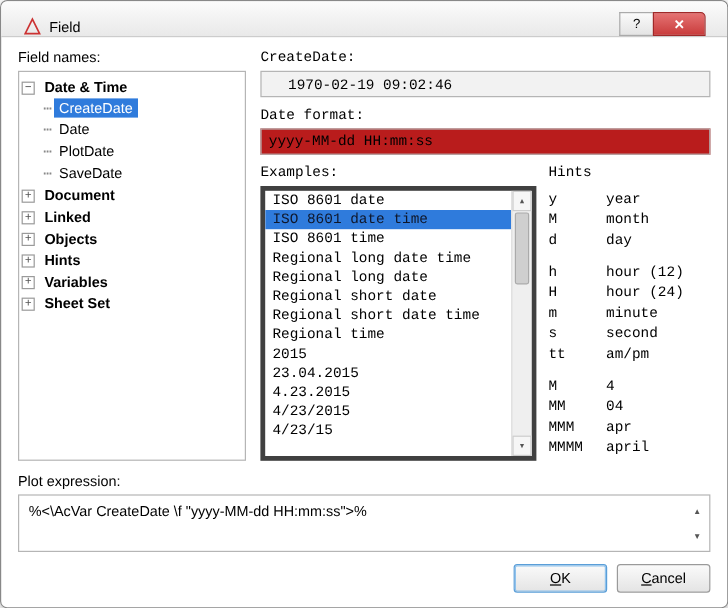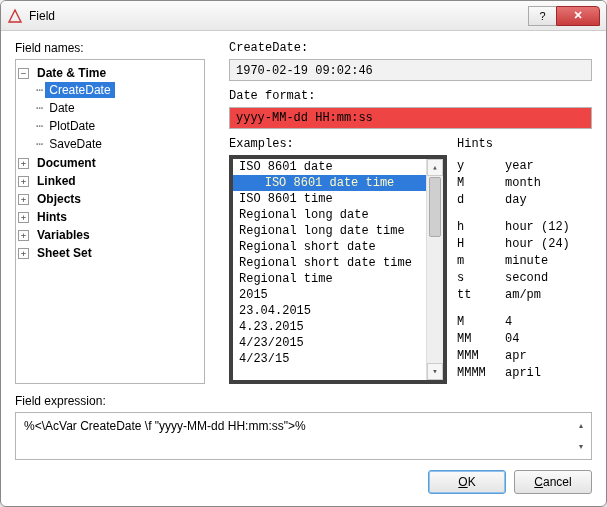--- a/index.html
+++ b/index.html
@@ -1,47 +1,47 @@
 <!DOCTYPE html>
 <html><head>
 <meta charset="utf-8">
 <style>
 * { box-sizing: border-box; margin: 0; padding: 0; }
 body { font-family: "Segoe UI", Tahoma, sans-serif; font-size: 12px; background: #fff; color: #000; }
 .window { width: 607px; height: 507px; border: 1px solid #888; border-radius: 6px; overflow: hidden; display: flex; flex-direction: column; box-shadow: 0 2px 8px rgba(0,0,0,0.3); }
-.titlebar { height: 30px; background: linear-gradient(to bottom,#fbfbfb,#e9e9e9); border-bottom: 1px solid #ccc; display: flex; align-items: center; padding: 0 6px; }
+.titlebar { height: 30px; background: linear-gradient(to bottom,#fbfbfb,#e9e9e9); border-bottom: 1px solid #ccc; display: flex; align-items: flex-end; padding: 0 18px; }
 .titlebar .icon { width: 16px; height: 16px; margin-right: 6px; display: flex; align-items: center; justify-content: center; }
 .titlebar .title { flex: 1; font-size: 12px; }
 .titlebar .winbtn { height: 20px; border: 1px solid #aaa; display: flex; align-items: center; justify-content: center; font-size: 11px; cursor: default; }
 .titlebar .help { width: 28px; background: linear-gradient(to bottom,#fafafa,#e4e4e4); border-right: none; border-radius: 0; }
 .titlebar .close { width: 44px; background: linear-gradient(to bottom,#e57373,#c93c3c); color: #fff; border-color: #a02828; border-radius: 0 4px 0 0; font-weight: bold; font-family: Arial; }
 .body { flex: 1; padding: 10px 14px 12px 14px; display: flex; flex-direction: column; }
-.main { flex: 1; display: flex; gap: 24px; }
+.main { flex: 1; display: flex; gap: 12px; }
 .left { width: 190px; display: flex; flex-direction: column; }
 .label { font-size: 12px; margin-bottom: 4px; }
 .tree { flex: 1; border: 1px solid #b5b5b5; background: #fff; padding: 4px 2px; overflow: auto; }
 .tree ul { list-style: none; padding-left: 0; }
 .tree li { padding: 1px 0; white-space: nowrap; }
 .tree .row { display: flex; align-items: center; }
 .tree .toggle { width: 11px; height: 11px; border: 1px solid #9a9a9a; display: inline-flex; align-items: center; justify-content: center; font-size: 9px; line-height: 9px; margin-right: 4px; font-family: monospace; color: #555; background: #fff; }
 .tree .dotline { color: #888; margin-right: 3px; font-family: monospace; letter-spacing: -1px; }
 .tree .nodetext { padding: 1px 4px; }
 .tree .nodetext.bold { font-weight: bold; }
 .tree .nodetext.selected { background: #2f7bdc; color: #fff; }
 .tree .children { padding-left: 18px; }
 .right { flex: 1; display: flex; flex-direction: column; font-family: Liberation Mono, monospace; }
 .field-row { display: flex; flex-direction: column; margin-bottom: 8px; }
-.sunken { border: 1px solid #b5b5b5; background: #f2f2f2; padding: 3px 6px; height: 22px; line-height: 16px; }
-.input { border: 1px solid #b5b5b5; background: #ef4444; padding: 3px 6px; height: 22px; line-height: 16px; outline: none; font-family: inherit; font-size: 12px; }
+.sunken { border: 1px solid #b5b5b5; background: #f2f2f2; padding: 3px 22px; height: 22px; line-height: 16px; }
+.input { border: 1px solid #b5b5b5; background: #b91c1c; padding: 3px 6px; height: 22px; line-height: 16px; outline: none; font-family: inherit; font-size: 12px; }
 .lower { flex: 1; display: flex; gap: 10px; }
 .examples-col { flex: 1; display: flex; flex-direction: column; }
 .listbox { flex: 1; border: 4px solid #404040; background: #fff; overflow: hidden; position: relative; }
 .list-inner { position: absolute; left: 0; top: 0; right: 17px; bottom: 0; overflow: hidden; }
 .list-item { padding: 0 6px; height: 16px; line-height: 16px; white-space: nowrap; cursor: default; }
-.list-item.selected { background: #2f7bdc; color: #fef9c3; text-align: center; }
+.list-item.selected { background: #2f7bdc; color: #0f172a; }
 .vscroll { position: absolute; right: 0; top: 0; bottom: 0; width: 17px; background: #efefef; border-left: 1px solid #ddd; }
 .vscroll .arrow { height: 17px; display: flex; align-items: center; justify-content: center; font-size: 9px; color: #555; background: #f6f6f6; border: 1px solid #ccc; margin: 0; }
 .vscroll .thumb { position: absolute; left: 2px; right: 2px; top: 18px; height: 60px; background: #cfcfcf; border: 1px solid #aaa; border-radius: 2px; }
 .hints-col { width: 135px; display: flex; flex-direction: column; }
 .hints-body { flex: 1; padding-top: 2px; }
 .hints-body .hr { display: flex; height: 17px; align-items: center; }
 .hints-body .k { width: 48px; }
 .hints-body .gap { height: 10px; }
 .expression { margin-top: 10px; }
 .expr-box { border: 1px solid #b5b5b5; background: #fff; height: 48px; position: relative; }
@@ -157,22 +157,22 @@
         </div>
 
         <div class="lower">
           <div class="examples-col">
             <div class="label">Examples:</div>
             <div class="listbox">
               <div class="list-inner" id="examples">
                   <div class="list-item">ISO 8601 date</div>
                   <div class="list-item selected">ISO 8601 date time</div>
                   <div class="list-item">ISO 8601 time</div>
+                  <div class="list-item">Regional long date time</div>
                   <div class="list-item">Regional long date</div>
-                  <div class="list-item">Regional long date time</div>
                   <div class="list-item">Regional short date</div>
                   <div class="list-item">Regional short date time</div>
                   <div class="list-item">Regional time</div>
                   <div class="list-item">2015</div>
                   <div class="list-item">23.04.2015</div>
                   <div class="list-item">4.23.2015</div>
                   <div class="list-item">4/23/2015</div>
                   <div class="list-item">4/23/15</div>
                 </div>
               <div class="vscroll">
@@ -236,21 +236,21 @@
                   <div class="k">MMMM</div>
                   <div>april</div>
                 </div>
               </div>
           </div>
         </div>
       </div>
     </div>
 
     <div class="expression">
-      <div class="label">Field expression:</div>
+      <div class="label">Plot expression:</div>
       <div class="expr-box">
         <div class="expr-text">%&lt;\AcVar CreateDate \f "yyyy-MM-dd HH:mm:ss"&gt;%</div>
         <div class="spin">
           <div class="sp">▴</div>
           <div class="sp">▾</div>
         </div>
       </div>
     </div>
 
     <div class="buttons">

